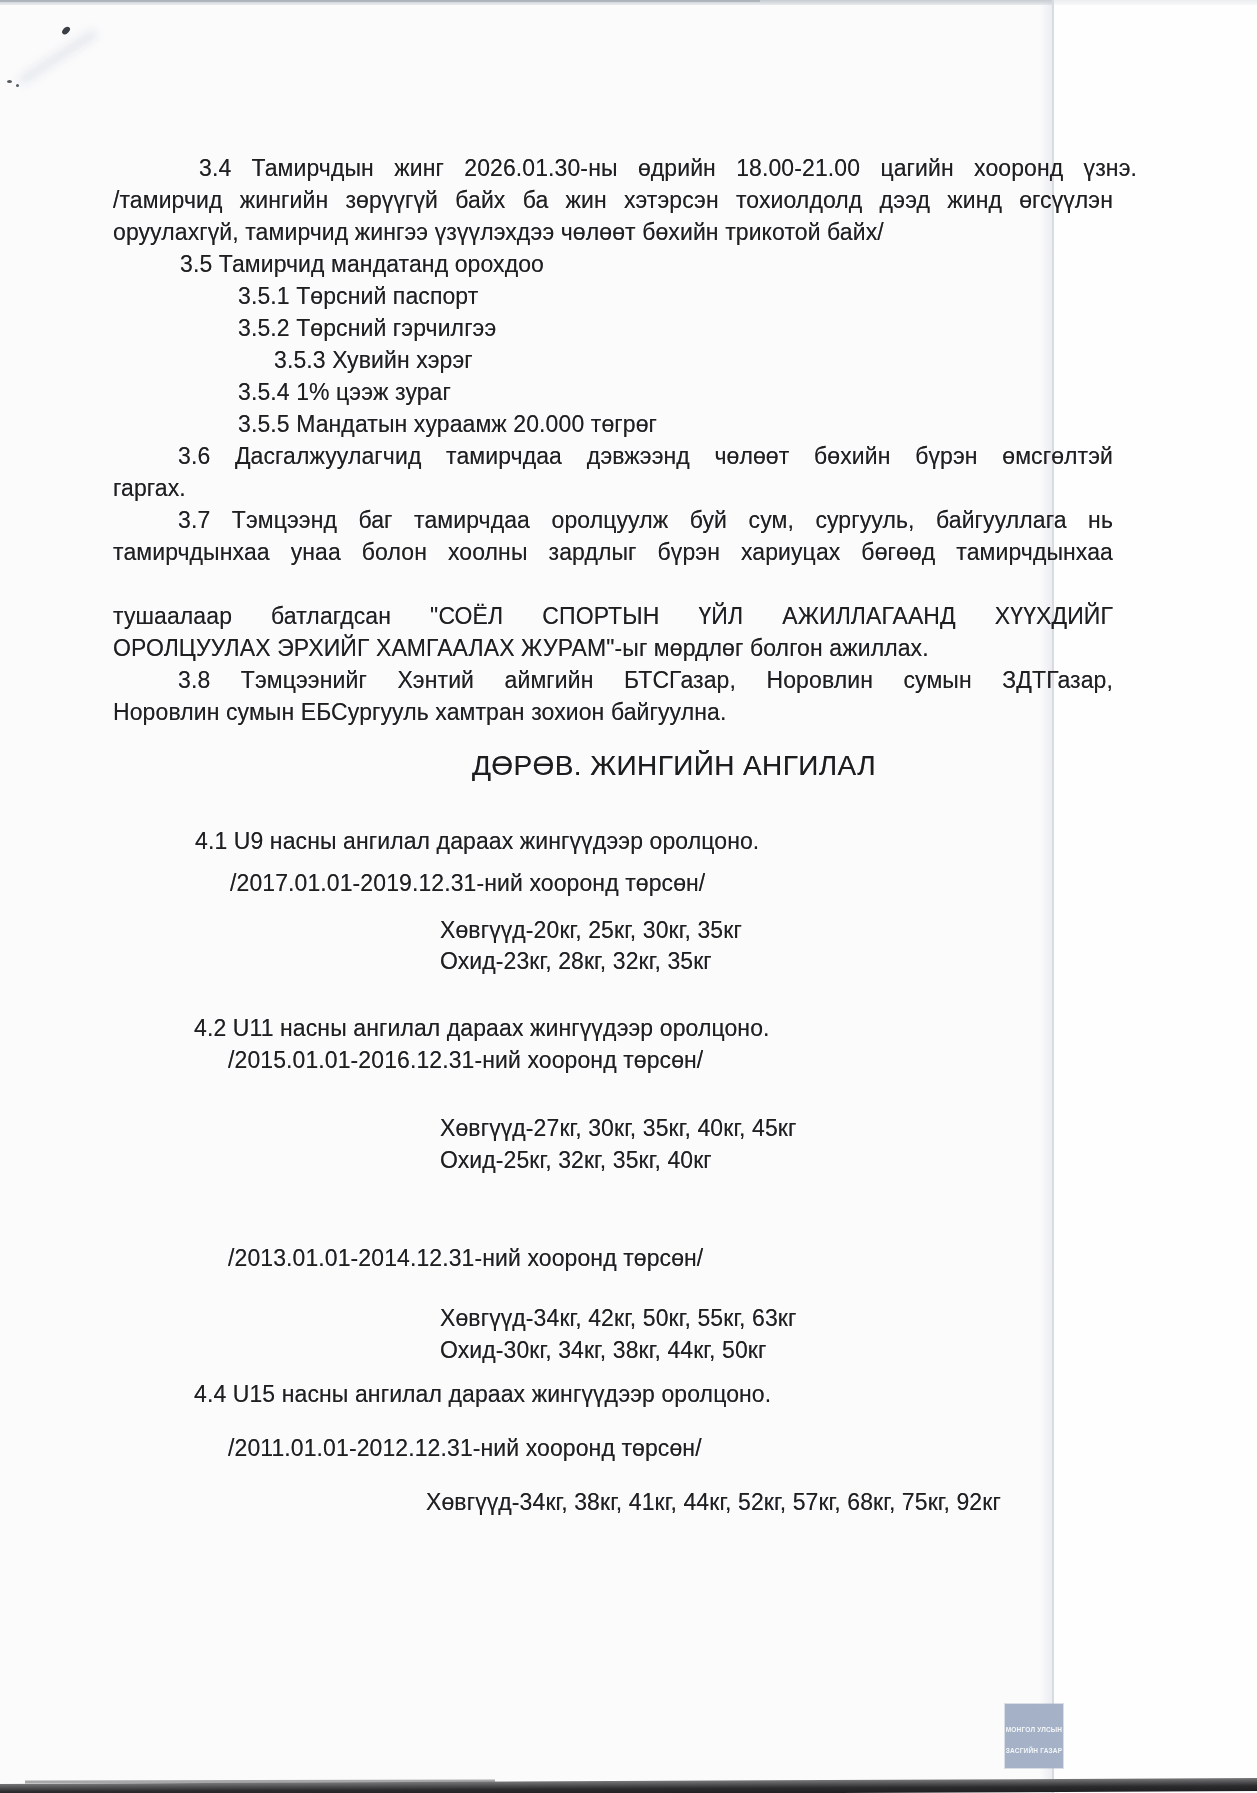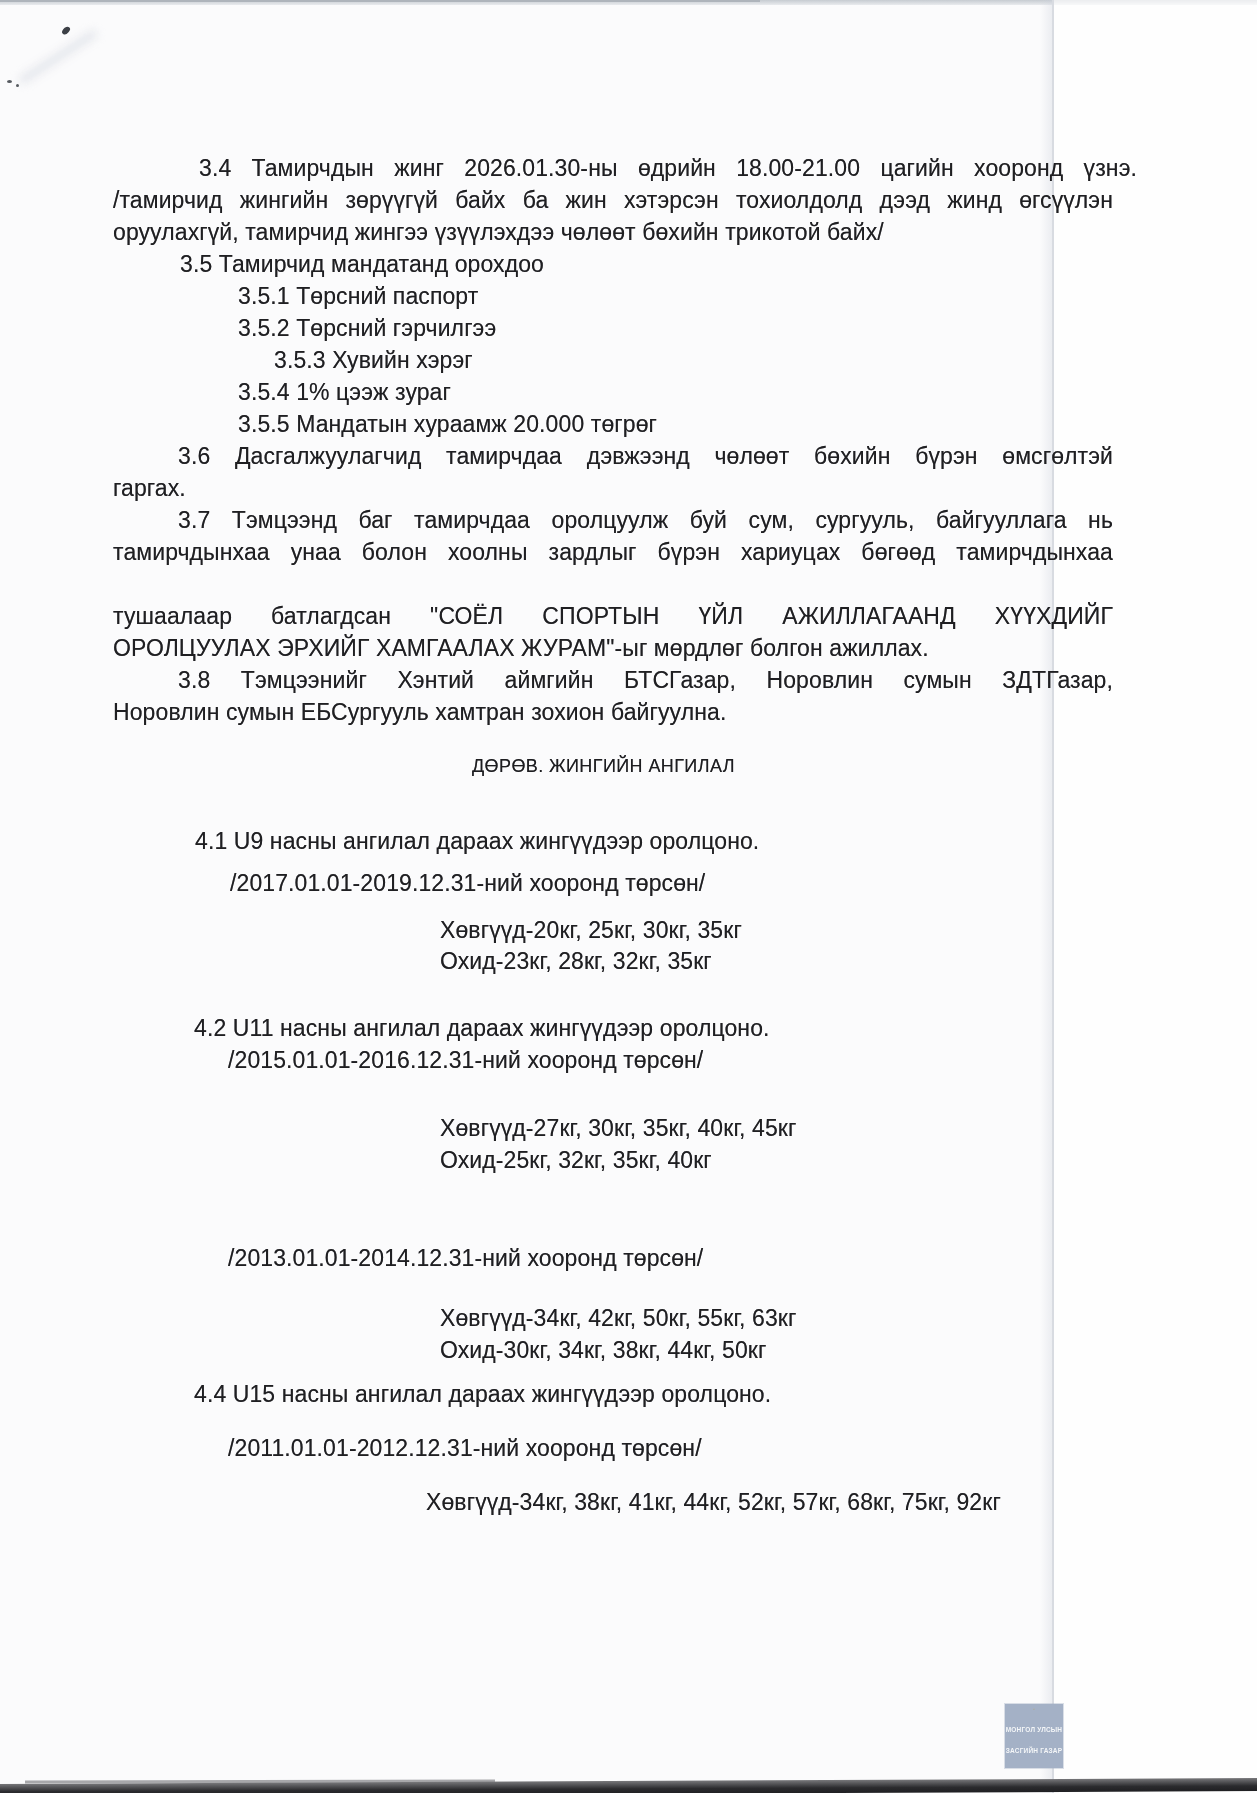--- a/index.html
+++ b/index.html
@@ -10,21 +10,21 @@
   }
   #page{position:absolute;inset:0;}
   
   .ln{
     position:absolute;font-size:23px;line-height:30px;color:#1f1f22;
     white-space:pre;letter-spacing:0.1px;
     text-shadow:0 0 0.4px rgba(20,20,25,0.55);
   }
   .j{white-space:normal;text-align:justify;text-align-last:justify;text-justify:inter-word;}
   .heading{
-    position:absolute;font-size:18px;line-height:32px;color:#1d1d20;
+    position:absolute;font-size:28px;line-height:32px;color:#1d1d20;
     letter-spacing:0.4px;white-space:pre;
     text-shadow:0 0 0.5px rgba(20,20,25,0.6);
   }
   
   .top-strip{position:absolute;left:0;top:0;width:1257px;height:5px;
     background:linear-gradient(to bottom,#c6cbd1,#e9ebee);}
   .top-strip-dark{position:absolute;left:0;top:0;width:760px;height:2px;background:#aeb4bb;}
   .bottom-bar{position:absolute;left:-10px;bottom:-4px;width:1280px;height:13px;
     background:linear-gradient(to bottom,#77777a,#2b2b2e 60%,#1f1f22);
     transform:rotate(-0.27deg);transform-origin:left bottom;}

